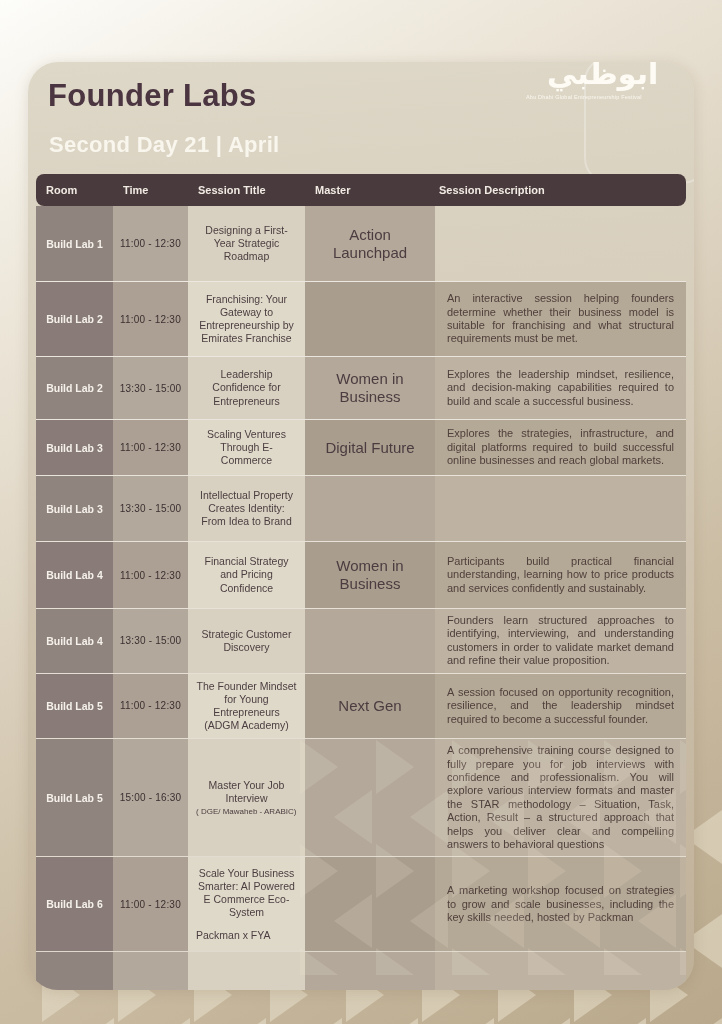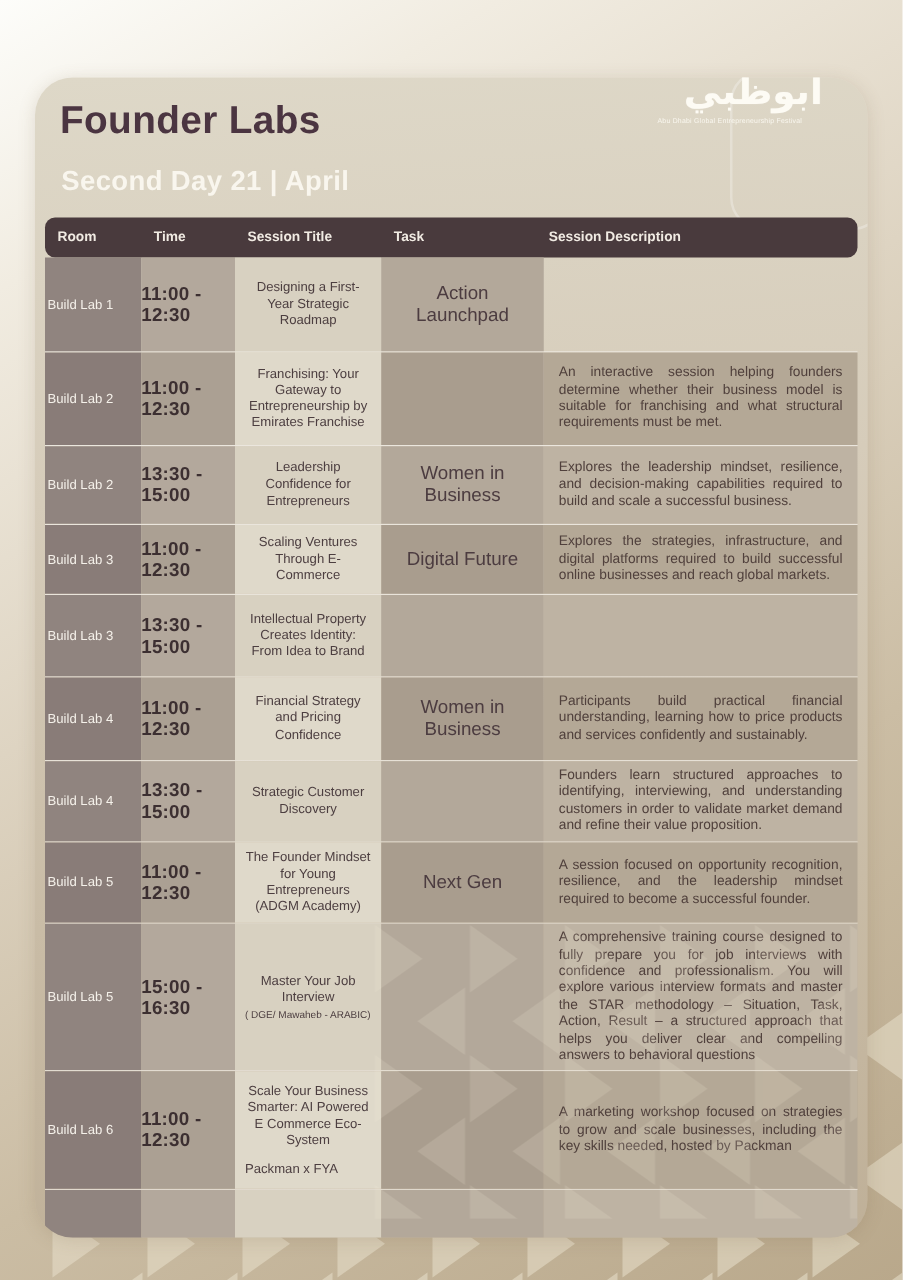--- a/index.html
+++ b/index.html
@@ -42,24 +42,24 @@
   .trow { display:grid; grid-template-columns:77px 75px 117px 130px 251px; }
   .trow + .trow { border-top:1px solid rgba(255,255,255,.5); }
   .trow:nth-child(1){min-height:75px} .trow:nth-child(2){min-height:75px}
   .trow:nth-child(3){min-height:63px} .trow:nth-child(4){min-height:56px}
   .trow:nth-child(5){min-height:66px} .trow:nth-child(6){min-height:67px}
   .trow:nth-child(7){min-height:63px} .trow:nth-child(8){min-height:62px}
   .trow:nth-child(9){min-height:95px} .trow:nth-child(10){min-height:95px}
   .trow:nth-child(11){min-height:55px}
 
   .cell { display:flex; flex-direction:column; justify-content:center; }
-  .cell-room { background:#90847f; align-items:flex-start; text-align:center;
-               font-size:10.5px; font-weight:normal; color:#f5f1ea; padding:2px; }
-  .cell-time { background:#b3a89c; align-items:center; text-align:left;
-               font-size:15px; font-weight:bold; color:#3c2f31; letter-spacing:.2px; }
+  .cell-room { background:#90847f; align-items:center; text-align:center;
+               font-size:10.5px; font-weight:bold; color:#f5f1ea; padding:2px; }
+  .cell-time { background:#b3a89c; align-items:center; text-align:right;
+               font-size:10px; font-weight:normal; color:#3c2f31; letter-spacing:.2px; }
   .cell-title { background:#d8d1c1; align-items:flex-start; text-align:center;
                 padding:6px 8px; font-size:10.5px; color:#4c3e40; line-height:1.25; }
   .cell-theme { background:#b3a89a; align-items:center; text-align:center;
                 font-size:15px; color:#4c3c40; line-height:1.2; padding:2px 6px; }
   .cell-desc  { background:#beb3a3; padding:5px 12px; text-align:justify;
                 font-size:11px; color:#50403c; line-height:1.22; }
   .trow:nth-child(even) .cell-room { background:#897c78; }
   .trow:nth-child(even) .cell-time { background:#aba093; }
   .trow:nth-child(even) .cell-title { background:#dfd9ca; }
   .trow:nth-child(even) .cell-theme { background:#a99d8e; }
@@ -97,21 +97,21 @@
   </div>
 
   <h1 class="page-title">Founder Labs</h1>
   <div class="page-subtitle">Second Day 21 | April</div>
 
   <div class="table">
     <div class="thead">
       <span>Room</span>
       <span>Time</span>
       <span>Session Title</span>
-      <span>Task</span>
+      <span>Master</span>
       <span>Session Description</span>
     </div>
     <div class="tbody">
   <div class="trow">
     <div class="cell cell-room">
             <span>Build Lab 1</span>
           </div>
     <div class="cell cell-time">
             <span>11:00 - 12:30</span>
           </div>

